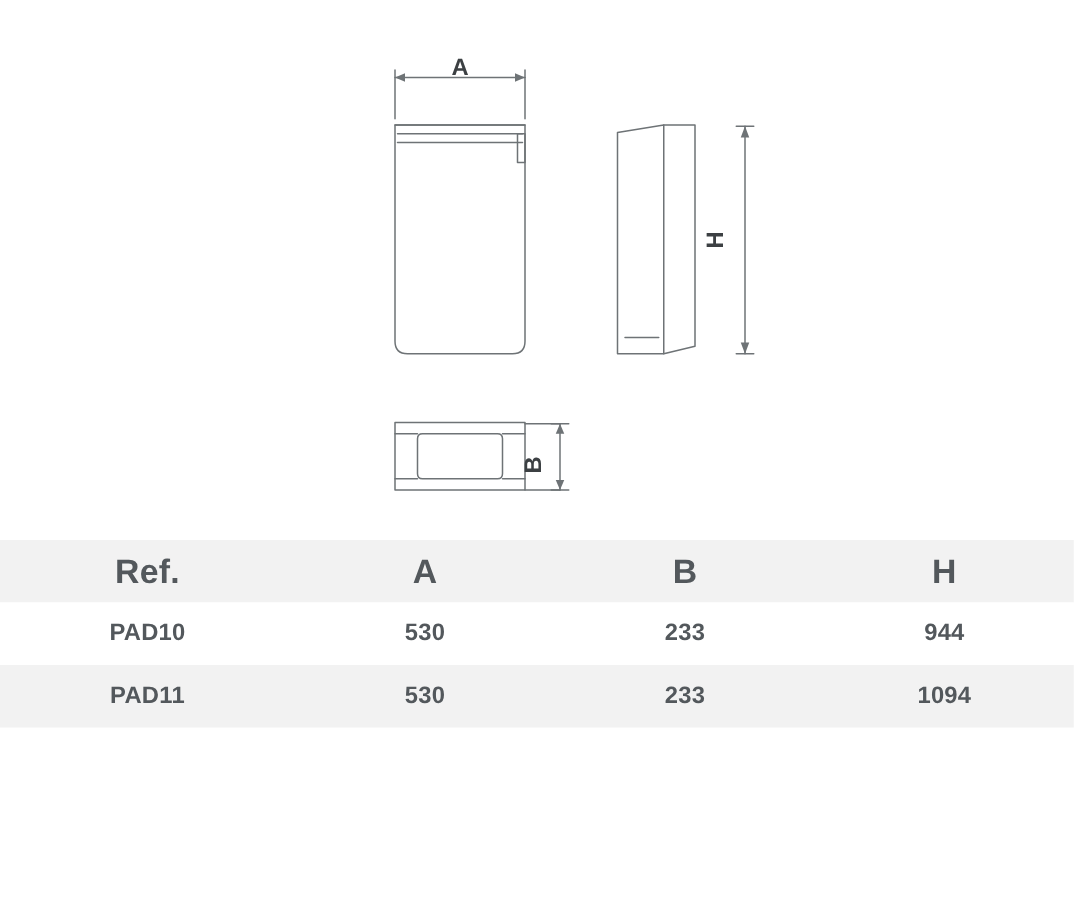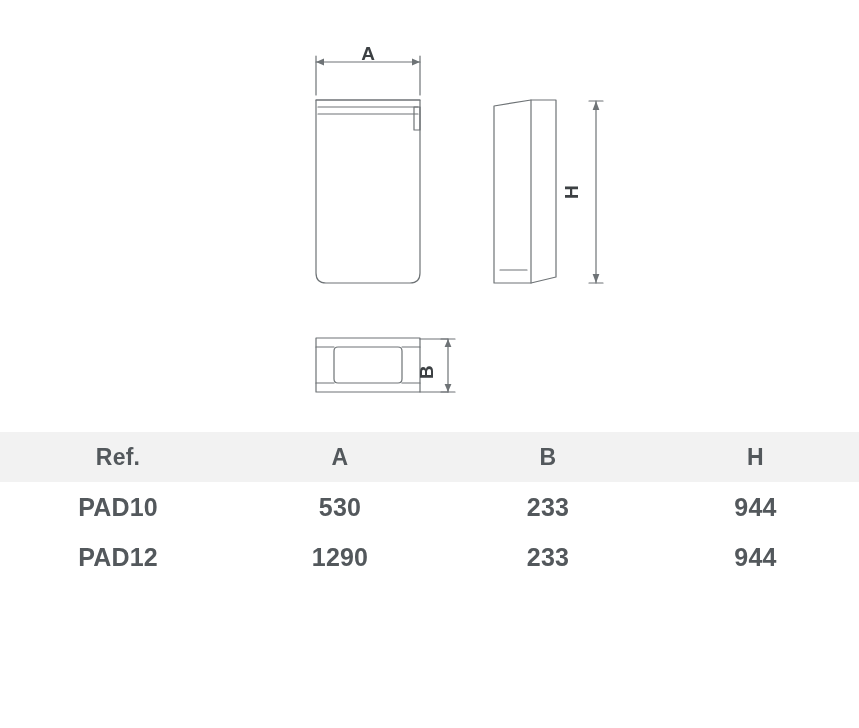--- a/index.html
+++ b/index.html
@@ -31,29 +31,29 @@
     position: absolute;
     left: 0;
     top: 432px;
     width: 859px;
     border-collapse: collapse;
     table-layout: fixed;
   }
   #spec-table td, #spec-table th {
     text-align: center;
     font-weight: bold;
-    font-size: 25px;
+    font-size: 19px;
     color: #53585c;
     padding: 0;
     height: 50px;
     vertical-align: middle;
     letter-spacing: 0.2px;
   }
   #spec-table thead th {
-    font-size: 23px;
+    font-size: 27px;
     text-align: center;
   }
   #spec-table tr.shade {
     background: #f2f2f2;
   }
   #spec-table tr.plain {
     background: #ffffff;
   }
   #spec-table col.c-ref { width: 236px; }
   #spec-table col.c-a   { width: 208px; }
@@ -150,20 +150,20 @@
       <th>H</th>
     </tr>
   </thead>
   <tbody>
     <tr class="plain">
       <td>PAD10</td>
       <td>530</td>
       <td>233</td>
       <td>944</td>
     </tr>
-    <tr class="plain">
-      <td>PAD12</td>
-      <td>1290</td>
+    <tr class="shade">
+      <td>PAD11</td>
+      <td>530</td>
       <td>233</td>
-      <td>944</td>
+      <td>1094</td>
     </tr>
   </tbody>
 </table>
 
 </body></html>

